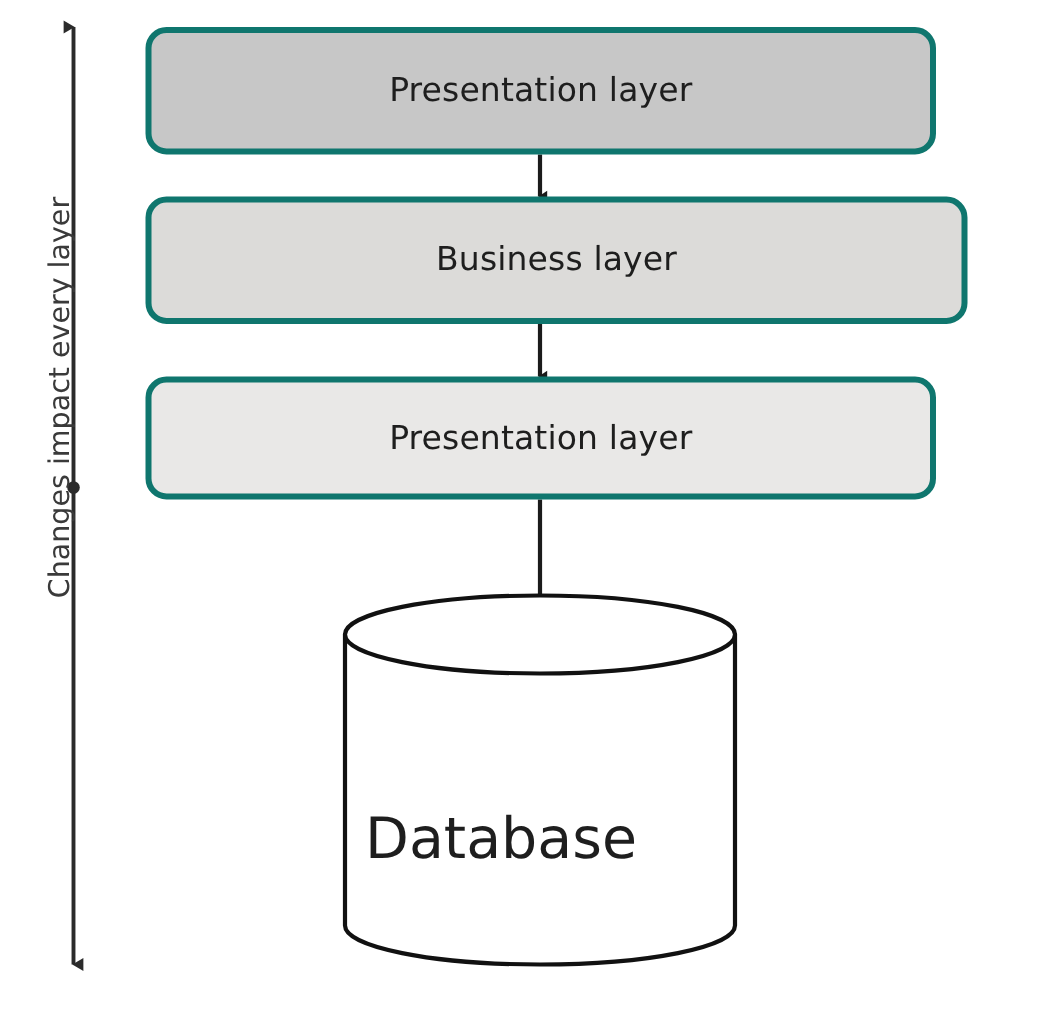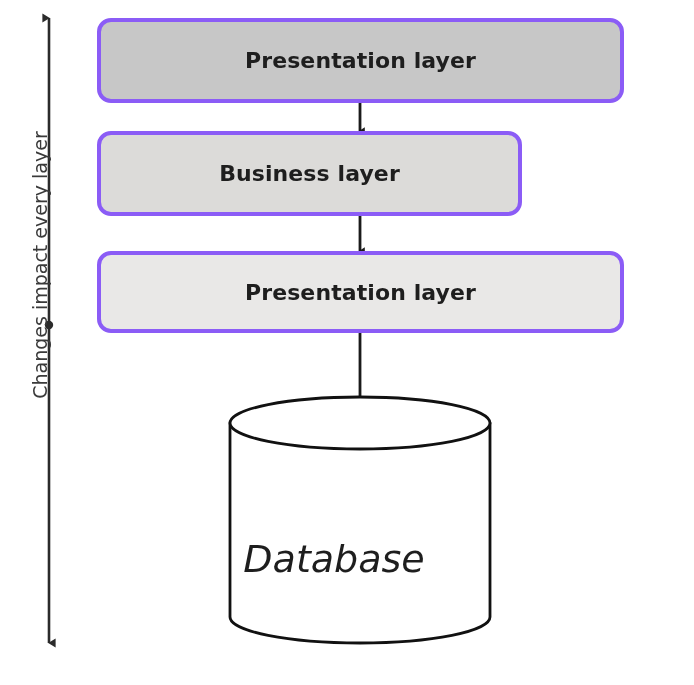--- a/index.html
+++ b/index.html
@@ -22,64 +22,62 @@
   .svg-layer {
     position: absolute;
     top: 0;
     left: 0;
     width: 694px;
     height: 685px;
   }
   .layer-box {
     position: absolute;
     box-sizing: border-box;
-    border: 4px solid #8b5cf6;
+    border: 4px solid #0f766e;
     border-radius: 14px;
     display: flex;
     align-items: center;
     justify-content: center;
-    font-weight: bold;
   }
   .layer-label {
     font-size: 22px;
     color: #1e1e1e;
     letter-spacing: 0.1px;
     white-space: nowrap;
   }
   #box-presentation {
     left: 97px;
     top: 18px;
     width: 527px;
     height: 85px;
     background: #c7c7c7;
   }
   #box-business {
     left: 97px;
     top: 131px;
-    width: 425px;
+    width: 548px;
     height: 85px;
     background: #dcdbd9;
   }
   #box-persistence {
     left: 97px;
     top: 251px;
     width: 527px;
     height: 82px;
     background: #e9e8e7;
   }
   #database-label {
     position: absolute;
     left: 230px;
     top: 537px;
     width: 208px;
     text-align: center;
     font-size: 38px;
     color: #1e1e1e;
     white-space: nowrap;
-    font-style: italic;
   }
   #impact-axis-label {
     position: absolute;
     left: -95px;
     top: 254px;
     width: 270px;
     text-align: center;
     font-size: 19px;
     color: #3a3a3a;
     transform: rotate(-90deg);

